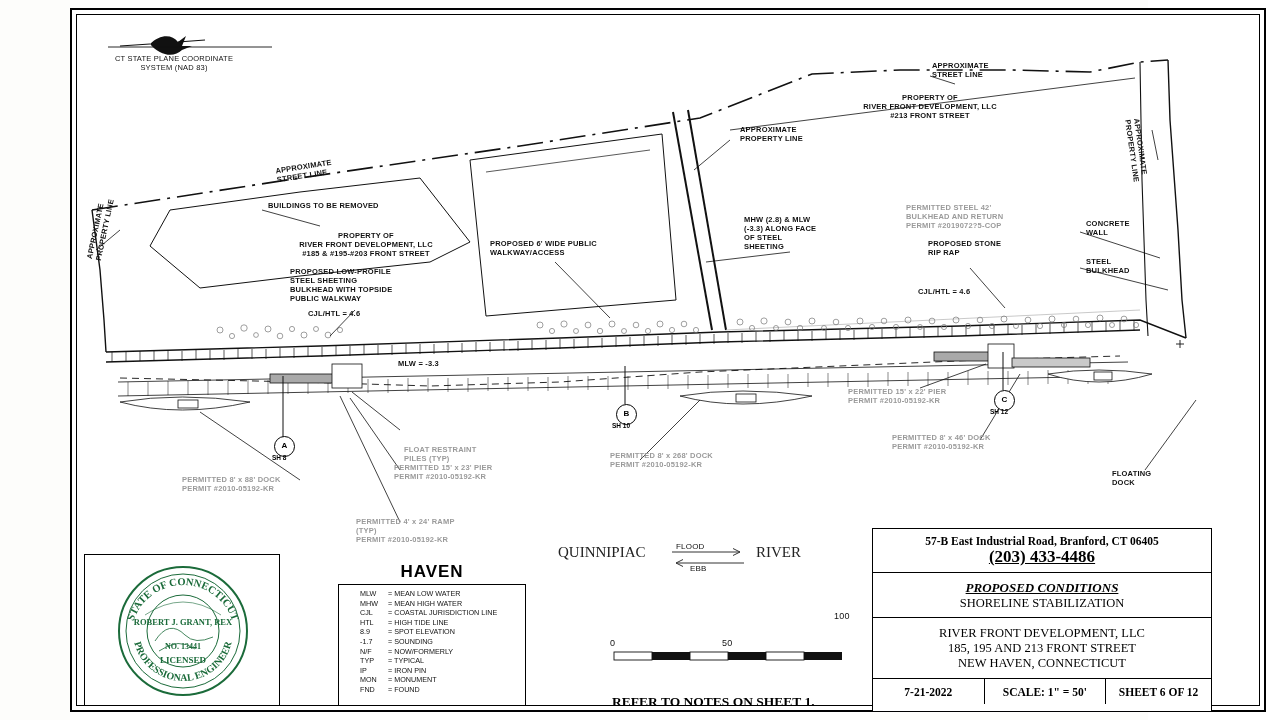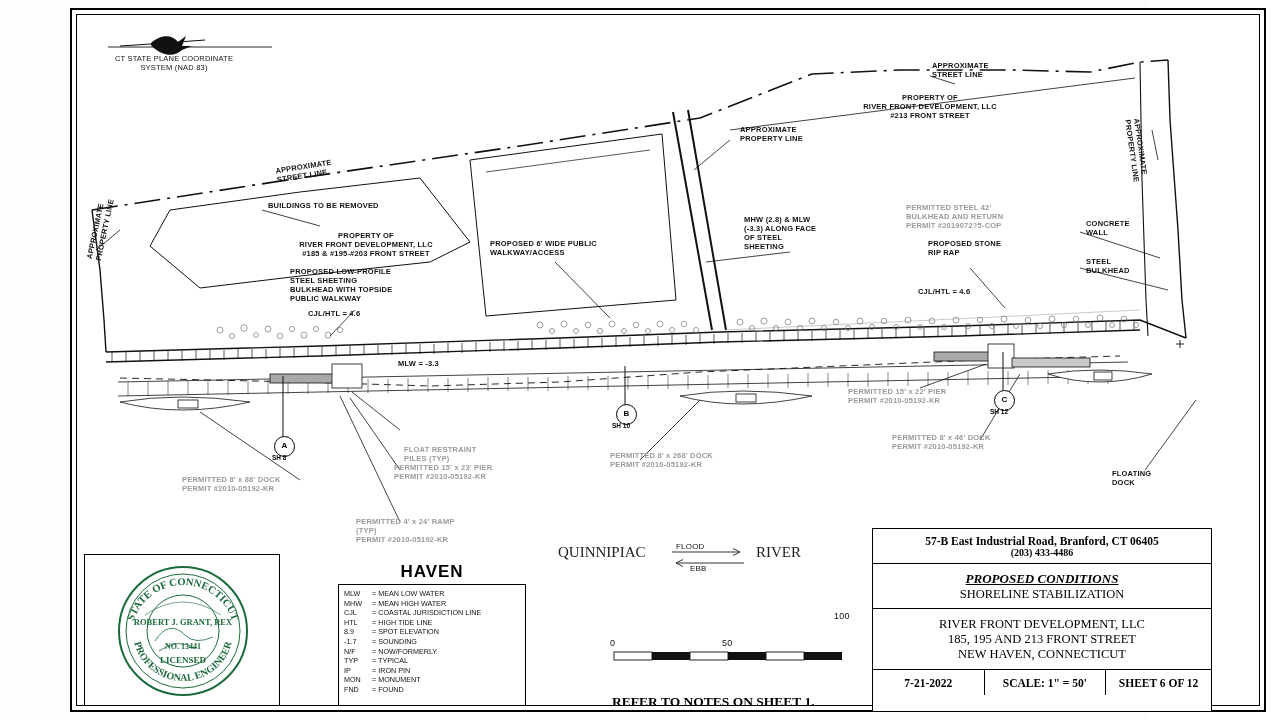--- a/index.html
+++ b/index.html
@@ -25,37 +25,37 @@
     letter-spacing:.2px;white-space:pre;
   }
   .lbl.b{font-weight:bold;}
   .lbl.gray{color:#9a9a9a;}
   .lbl.c{text-align:center;}
   .rot-v{transform-origin:left top;}
   svg{position:absolute;left:0;top:0;overflow:visible;}
   .legend-box{
     position:absolute;left:338px;top:584px;width:188px;height:122px;
     border:1px solid #000;background:#fff;box-sizing:border-box;
-    padding:4px 5px;
+    padding:4px 21px;
   }
   .legend-title{
     position:absolute;left:338px;top:562px;width:188px;text-align:center;
     font-size:17px;font-weight:bold;letter-spacing:1px;
   }
   .legend-row{font-size:7.2px;line-height:9.6px;white-space:pre;color:#111;}
   .legend-row span.k{display:inline-block;width:28px;}
   .titleblock{
     position:absolute;left:872px;top:528px;width:340px;height:184px;
     border:1.6px solid #000;background:#fff;box-sizing:border-box;
   }
   .tb-row{border-bottom:1.4px solid #000;box-sizing:border-box;}
   .tb-firm{padding:6px 6px 5px 6px;text-align:center;}
   .tb-firm .n{font-family:"Liberation Serif",serif;font-size:14.5px;font-weight:bold;letter-spacing:.2px;}
   .tb-firm .a{font-family:"Liberation Serif",serif;font-size:11.5px;font-weight:bold;}
-  .tb-firm .p{font-family:"Liberation Serif",serif;font-size:10px;font-weight:bold;}
+  .tb-firm .p{font-family:"Liberation Serif",serif;font-size:17px;font-weight:bold;text-decoration:underline;}
   .tb-prop{padding:7px 6px 6px 6px;text-align:center;}
   .tb-prop .t1{font-family:"Liberation Serif",serif;font-size:13px;font-weight:bold;font-style:italic;text-decoration:underline;}
   .tb-prop .t2{font-family:"Liberation Serif",serif;font-size:12.5px;}
   .tb-own{padding:8px 6px 7px 6px;text-align:center;}
   .tb-own div{font-family:"Liberation Serif",serif;font-size:12.5px;line-height:15px;}
   .tb-bot{display:flex;height:25px;align-items:stretch;}
   .tb-bot>div{
     display:flex;align-items:center;justify-content:center;
     font-family:"Liberation Serif",serif;font-size:11.5px;font-weight:bold;
     border-right:1.4px solid #000;box-sizing:border-box;

